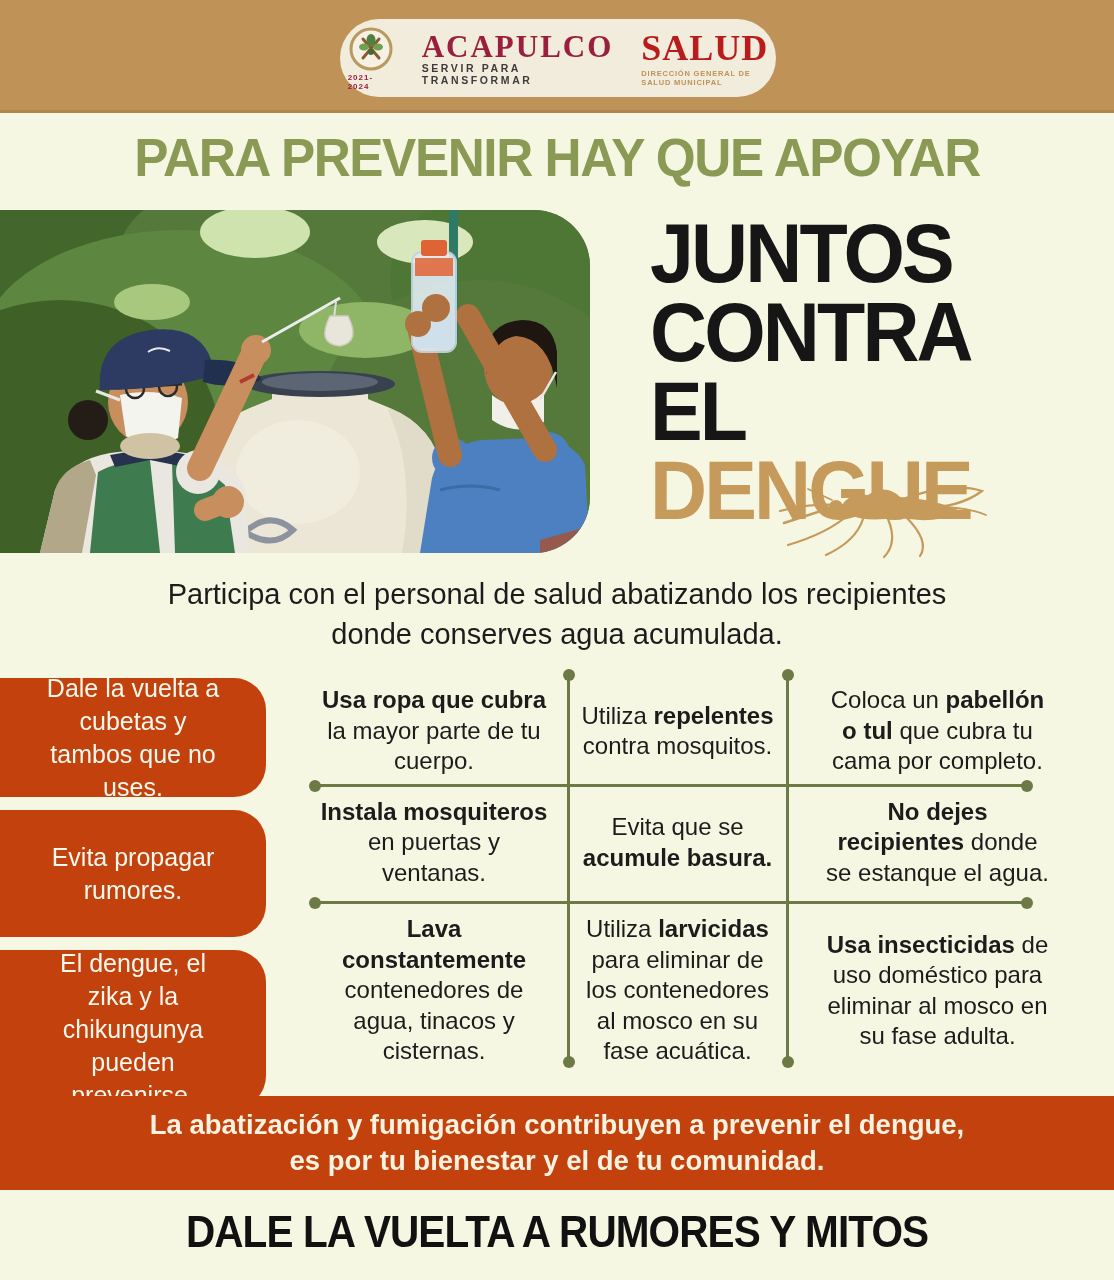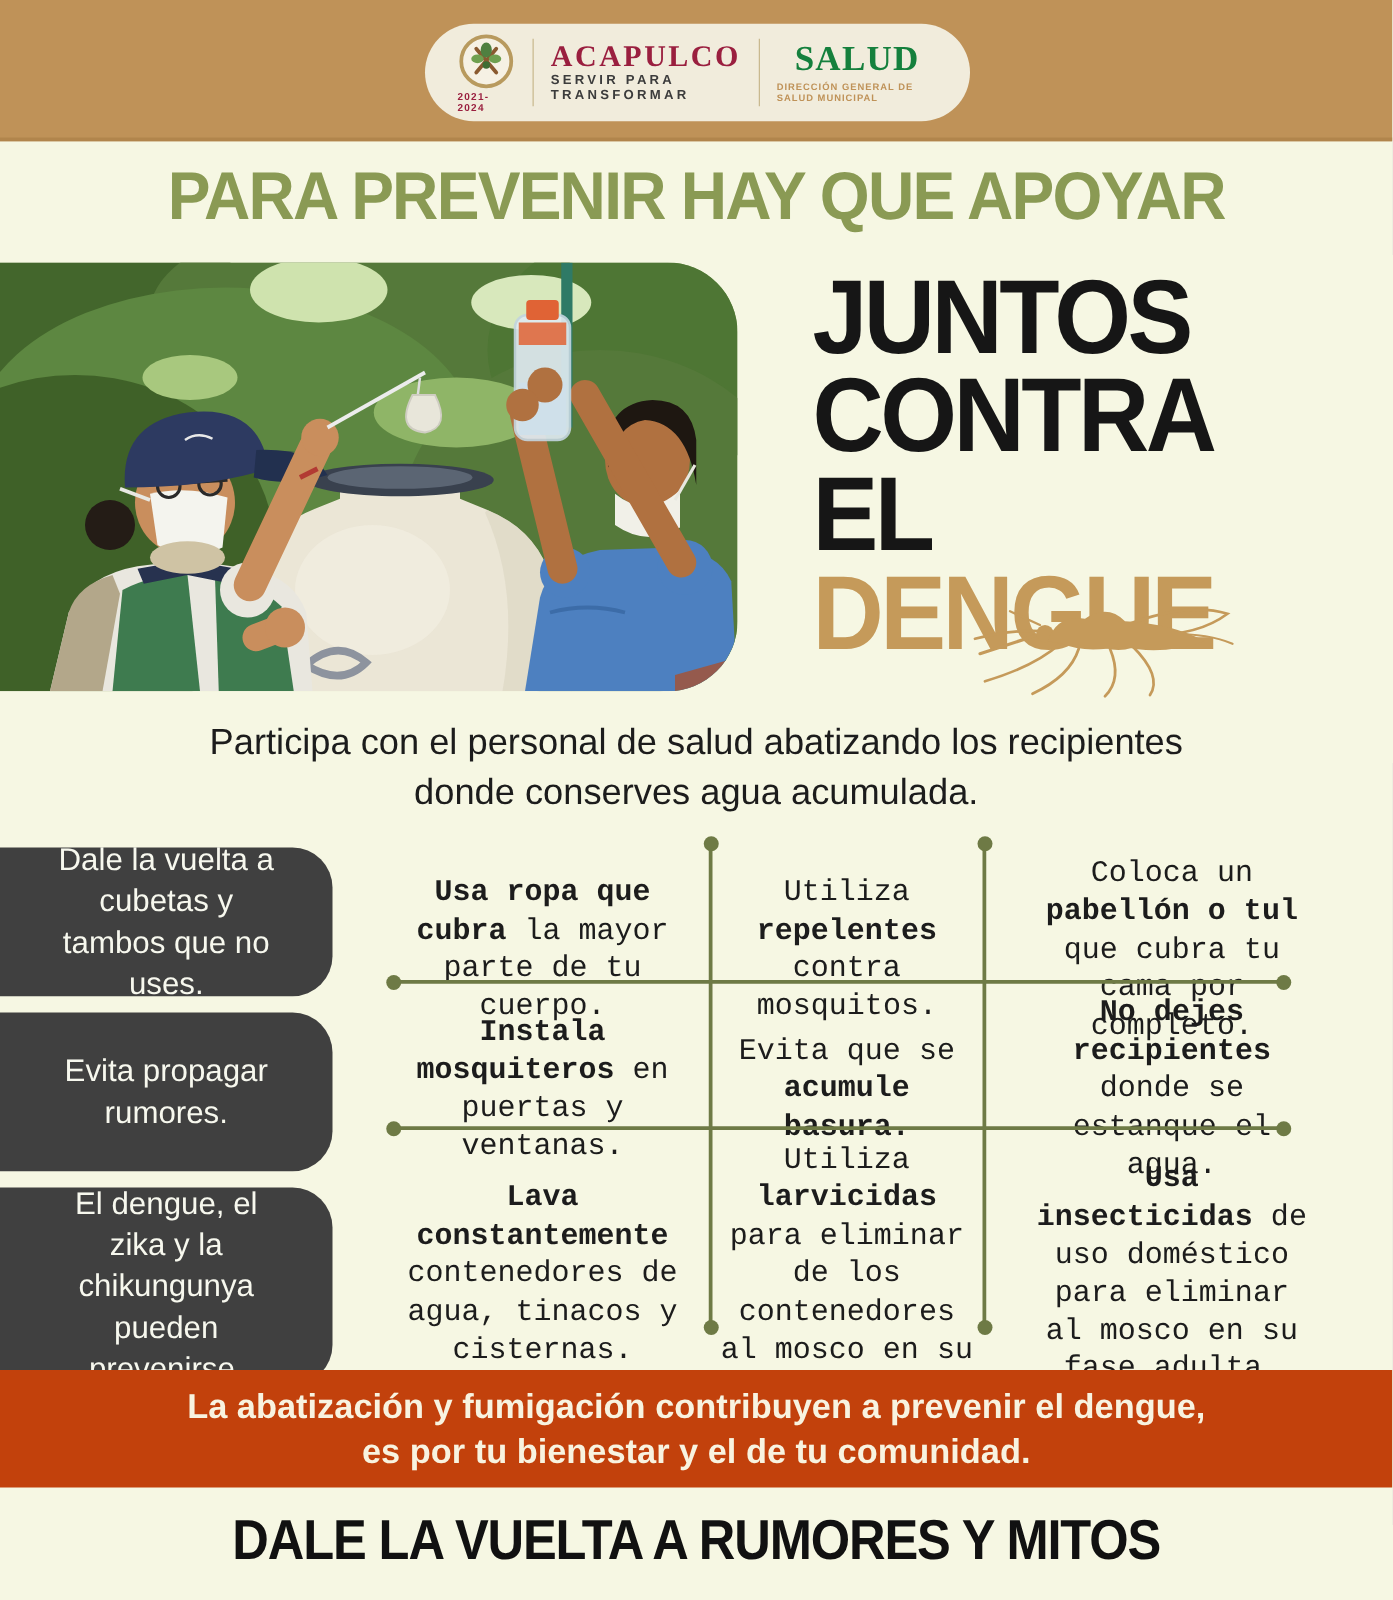--- a/index.html
+++ b/index.html
@@ -14,24 +14,24 @@
   .topbar { position:absolute; left:0; top:0; width:1114px; height:113px;
     background:#bf9258; border-bottom:3px solid #b1854c; }
   .brand-pill { position:absolute; left:340px; top:19px; width:436px; height:78px;
     background:#f1ecdc; border-radius:39px; display:flex; align-items:center;
     justify-content:center; gap:14px; padding:0 26px; }
   .emblem-wrap { display:flex; flex-direction:column; align-items:flex-end; }
   .emblem-term { font-size:8px; font-weight:bold; color:#9a1f3f; letter-spacing:1px; margin-top:1px; }
   .pill-divider { width:1px; height:54px; background:#c9b98f; }
   .brand-block { display:flex; flex-direction:column; align-items:center; justify-content:center; }
   .brand-acapulco { font-family:"Liberation Serif", serif; font-weight:bold;
-    font-size:24px; color:#9a1f3f; letter-spacing:2px; line-height:1; }
+    font-size:31px; color:#9a1f3f; letter-spacing:2px; line-height:1; }
   .brand-tagline { font-size:10.5px; color:#3c3c3c; letter-spacing:2.6px; font-weight:bold; margin-top:0; }
   .brand-salud { font-family:"Liberation Serif", serif; font-weight:bold;
-    font-size:28px; color:#15803d; letter-spacing:1px; line-height:1; }
+    font-size:36px; color:#b91c1c; letter-spacing:1px; line-height:1; }
   .brand-salud-sub { font-size:7.5px; color:#bf9258; letter-spacing:0.8px; font-weight:bold; margin-top:3px; }
 
   
   .main-title { position:absolute; left:0; top:126px; width:1114px; text-align:center;
     font-size:54px; font-weight:800; color:#8a9a54; letter-spacing:-1.5px;
     transform:scaleX(0.95); }
 
   
   .photo-frame { position:absolute; left:0; top:210px; width:590px; height:343px;
     border-radius:0 56px 56px 0; overflow:hidden; }
@@ -44,32 +44,32 @@
   .headline .gold { color:#c59a5a; }
 
   
   .mosquito { position:absolute; left:768px; top:453px; width:232px; height:106px; }
 
   
   .intro { position:absolute; left:0; top:574px; width:1114px; text-align:center;
     font-size:29px; color:#1c1c1c; line-height:1.38; }
 
   
-  .side-note { position:absolute; left:0; width:266px; background:#404040;
+  .side-note { position:absolute; left:0; width:266px; background:#c2410c;
     border-radius:0 32px 32px 0; color:#f7f8ee; font-size:25px; line-height:1.32;
     display:flex; align-items:center; justify-content:center; text-align:center;
     padding:10px 36px; }
   .side-note.n0 { top:678px; height:119px; }
   .side-note.n1 { top:810px; height:127px; }
   .side-note.n2 { top:950px; height:158px; }
 
   
-  .tips-grid { position:absolute; left:300px; top:708px; width:788px; height:402px;
+  .tips-grid { position:absolute; left:300px; top:678px; width:788px; height:402px;
     display:grid; grid-template-columns:268px 219px 301px;
-    grid-template-rows:106px 117px 179px;font-family:Liberation Mono, monospace; }
+    grid-template-rows:106px 117px 179px; }
   .tip-cell { display:flex; align-items:center; justify-content:center;
     text-align:center; font-size:24px; line-height:1.27; color:#1c1c1c; }
   .tip-cell > div { max-width:100%; }
   .tip-cell.c0 { padding:0 20px; } .tip-cell.c1 { padding:0 6px; } .tip-cell.c2 { padding:0 38px; }
   .tip-cell b { font-weight:bold; }
 
   .gridline { position:absolute; background:#6e7a45; }
   .gridline.v { width:3px; height:381px; top:678px; }
   .gridline.v.v0 { left:567px; } .gridline.v.v1 { left:786px; }
   .gridline.h { height:3px; width:706px; left:318px; }

